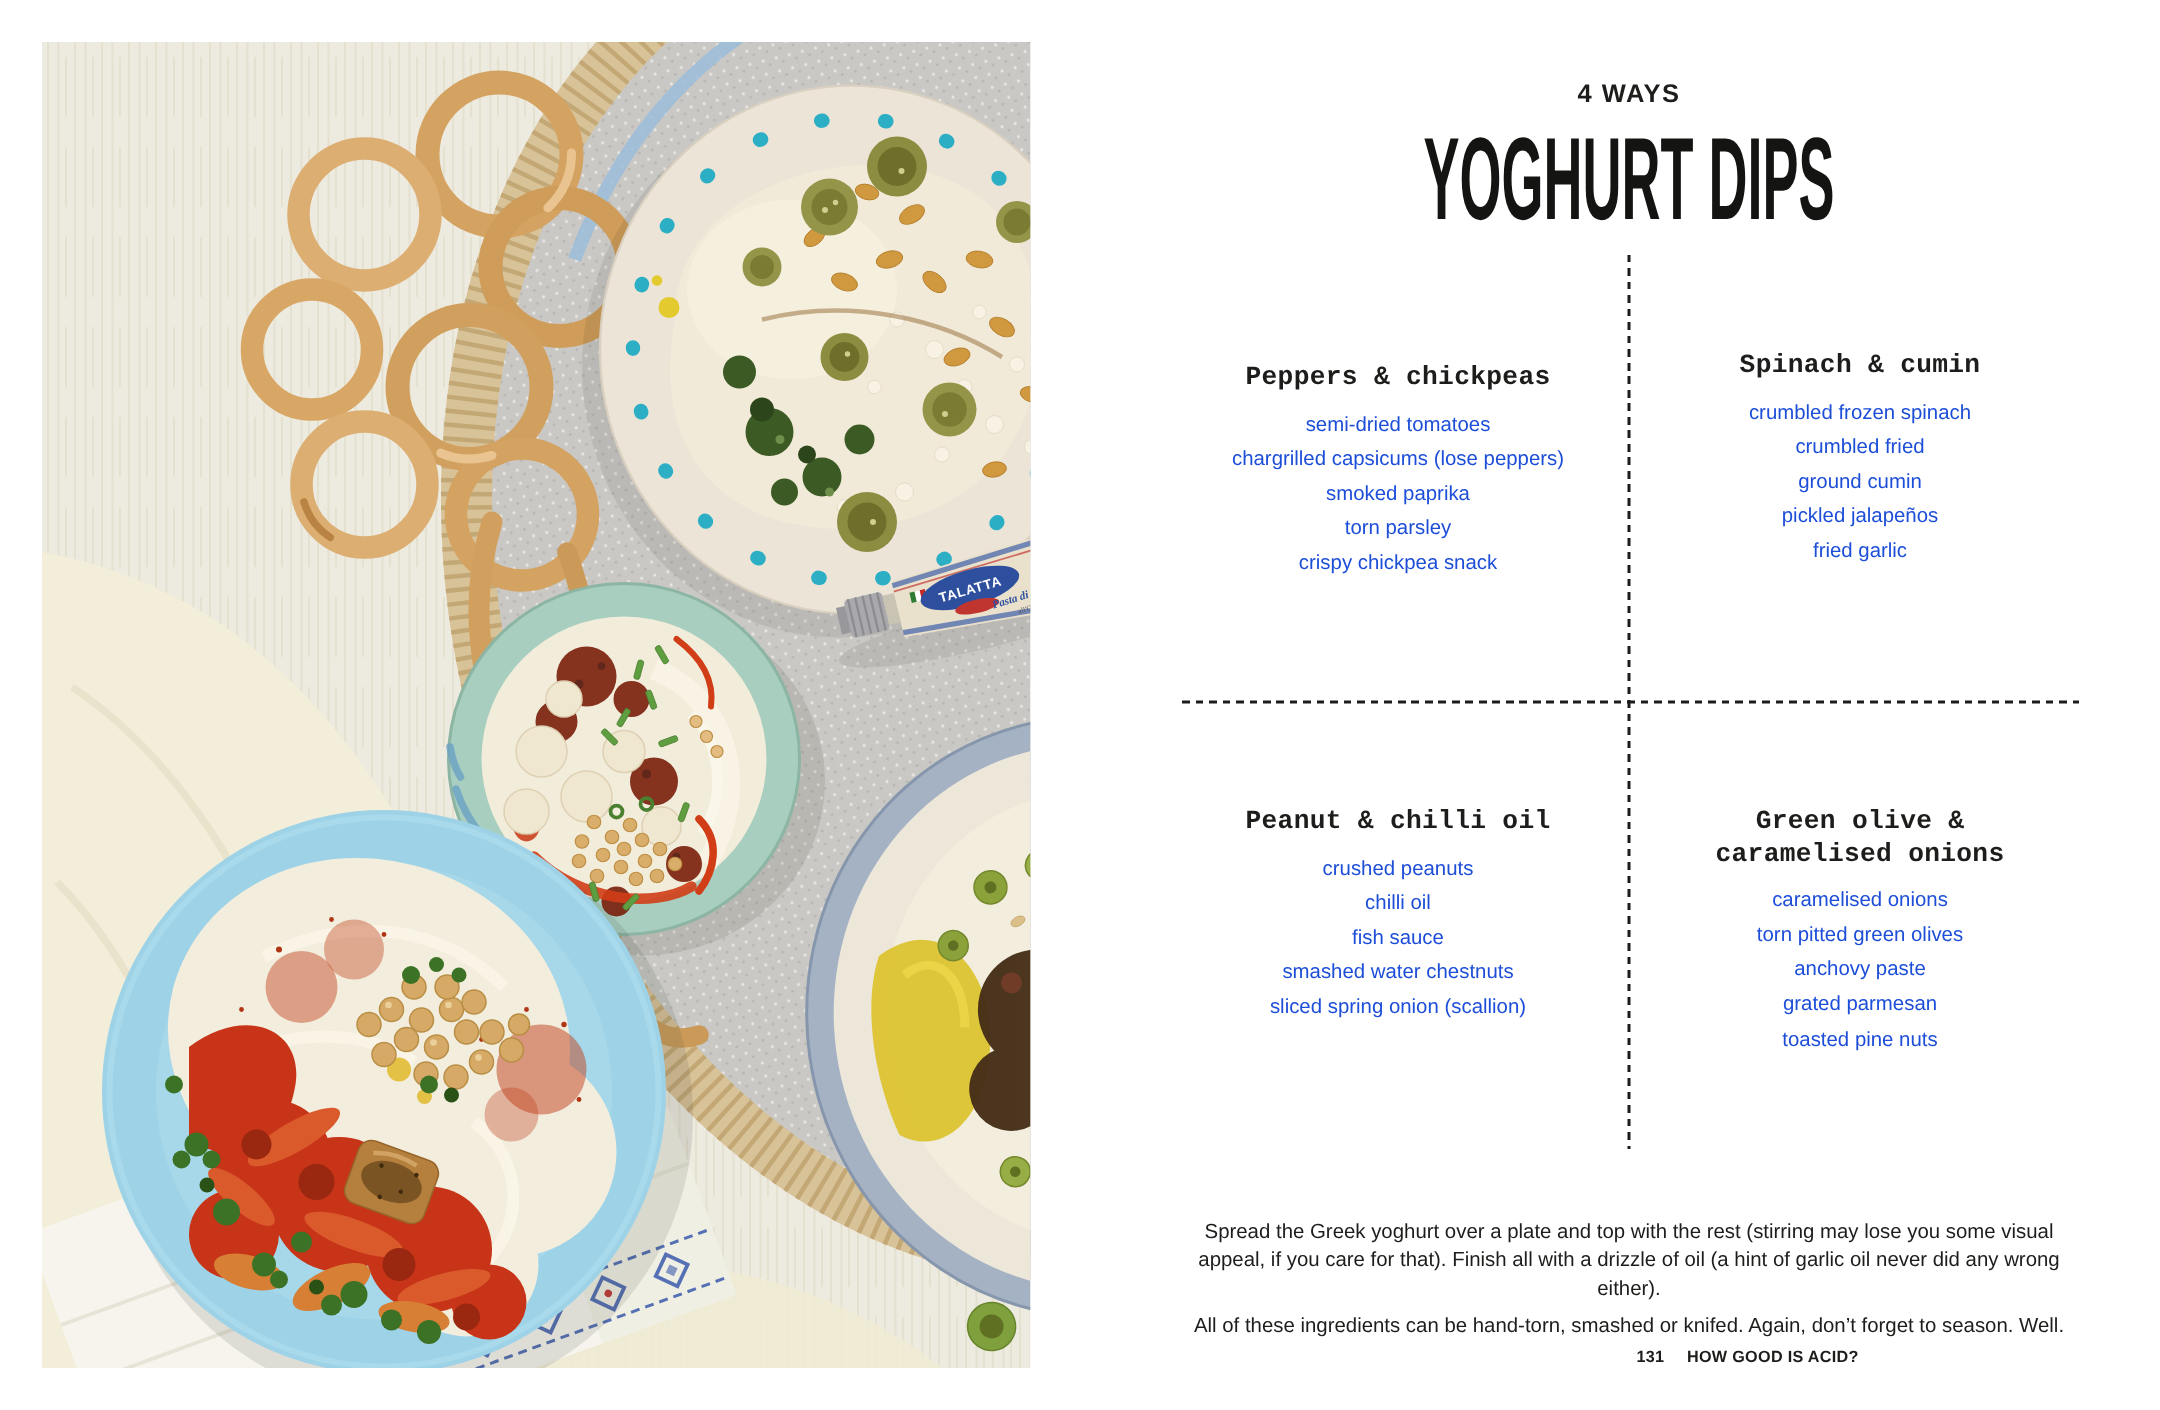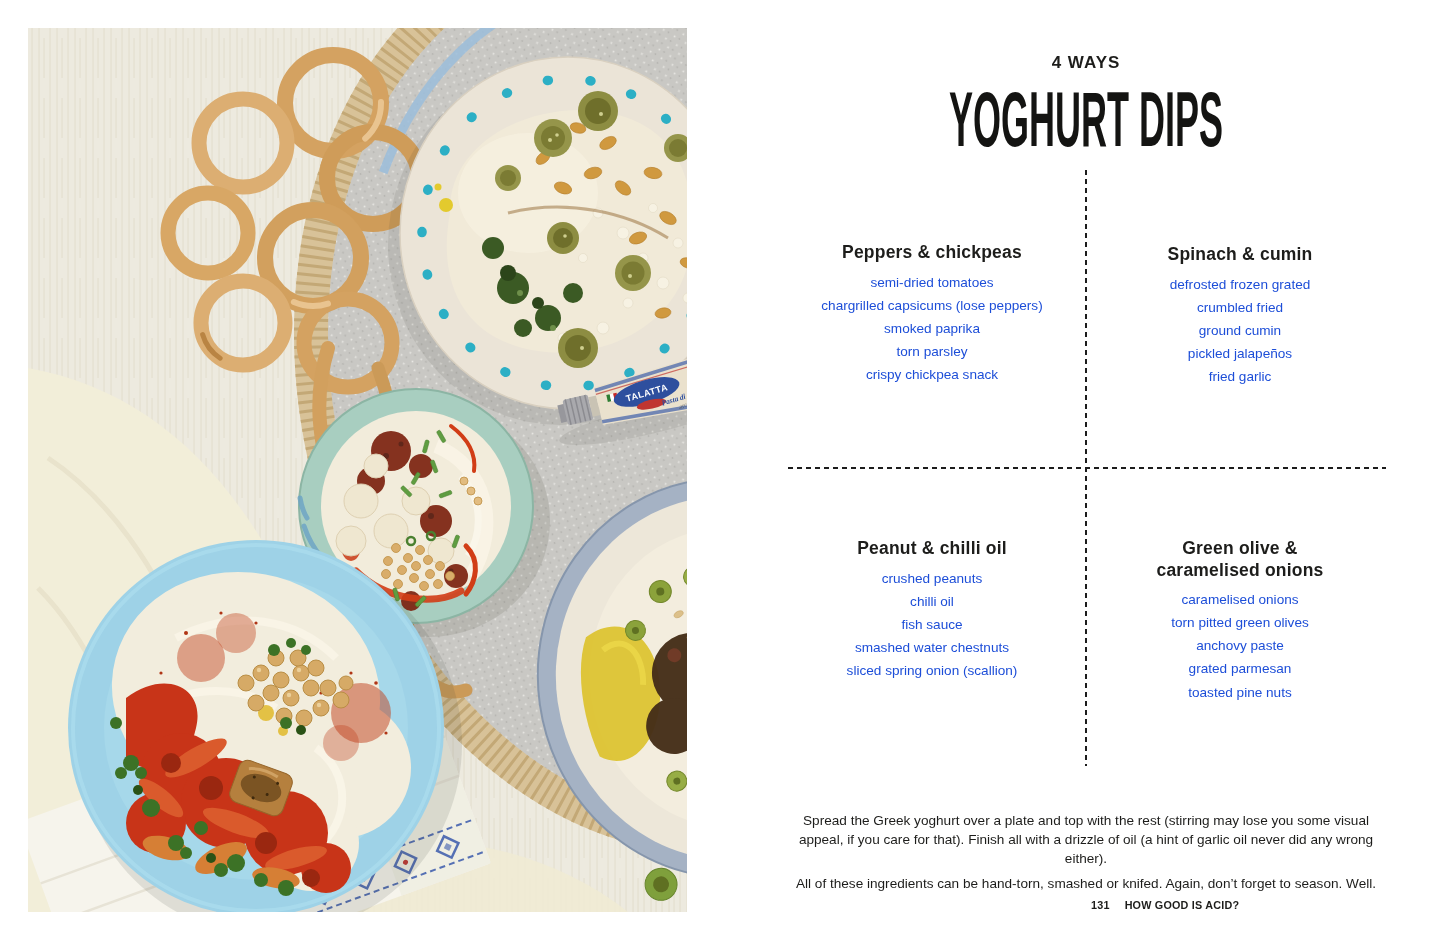--- a/index.html
+++ b/index.html
@@ -16,24 +16,24 @@
             font-size:17px; font-weight:bold; letter-spacing:1px; }
   .title-svg { position:absolute; left:786px; top:80px; }
 
   .divider-v { position:absolute; left:1085px; top:170px; width:2px; height:596px;
                background:repeating-linear-gradient(180deg,#1c1c1c 0 5px,transparent 5px 9px); }
   .divider-h { position:absolute; left:788px; top:467px; width:598px; height:2px;
                background:repeating-linear-gradient(90deg,#1c1c1c 0 5px,transparent 5px 9px); }
 
   .quad { position:absolute; width:300px; text-align:center; }
   .quad.q1 { left:782px;  top:242px; }
-  .quad.q2 { left:1090px; top:244px; }
+  .quad.q2 { left:1090px; top:234px; }
   .quad.q3 { left:782px;  top:538px; }
   .quad.q4 { left:1090px; top:538px; }
-  .quad h3 { font-size:17.5px; font-weight:bold; letter-spacing:0.2px; margin:0 auto 11px; max-width:230px; line-height:1.24; }
+  .quad h3 { font-size:17.5px; font-weight:bold; letter-spacing:0.2px; margin:0 auto 11px; max-width:230px; line-height:1.24;font-family:Liberation Mono, monospace; }
   .quad.q4 h3 { max-width:200px; }
   .quad ul { list-style:none; }
   .quad li { font-size:13.6px; line-height:1.18; margin:0 auto 7px; max-width:222px; color:#1d4ed8; }
 
   .instructions { position:absolute; left:780px; top:811px; width:612px; text-align:center;
                   font-size:13.6px; font-weight:normal; line-height:1.4; }
   .instructions p { margin:0 0 6px; }
 
   .page-footer { position:absolute; left:1043px; top:899px; display:flex; gap:15px;
                  font-size:10.8px; font-weight:bold; letter-spacing:0.2px;margin-left:48px; }
@@ -526,21 +526,21 @@
       <li>chargrilled capsicums (lose peppers)</li>
       <li>smoked paprika</li>
       <li>torn parsley</li>
       <li>crispy chickpea snack</li>
     </ul>
   </div>
 
   <div class="quad q2">
     <h3>Spinach &amp; cumin</h3>
     <ul>
-      <li>defrosted frozen grated</li>
+      <li>crumbled frozen spinach</li>
       <li>crumbled fried</li>
       <li>ground cumin</li>
       <li>pickled jalapeños</li>
       <li>fried garlic</li>
     </ul>
   </div>
 
   <div class="quad q3">
     <h3>Peanut &amp; chilli oil</h3>
     <ul>

